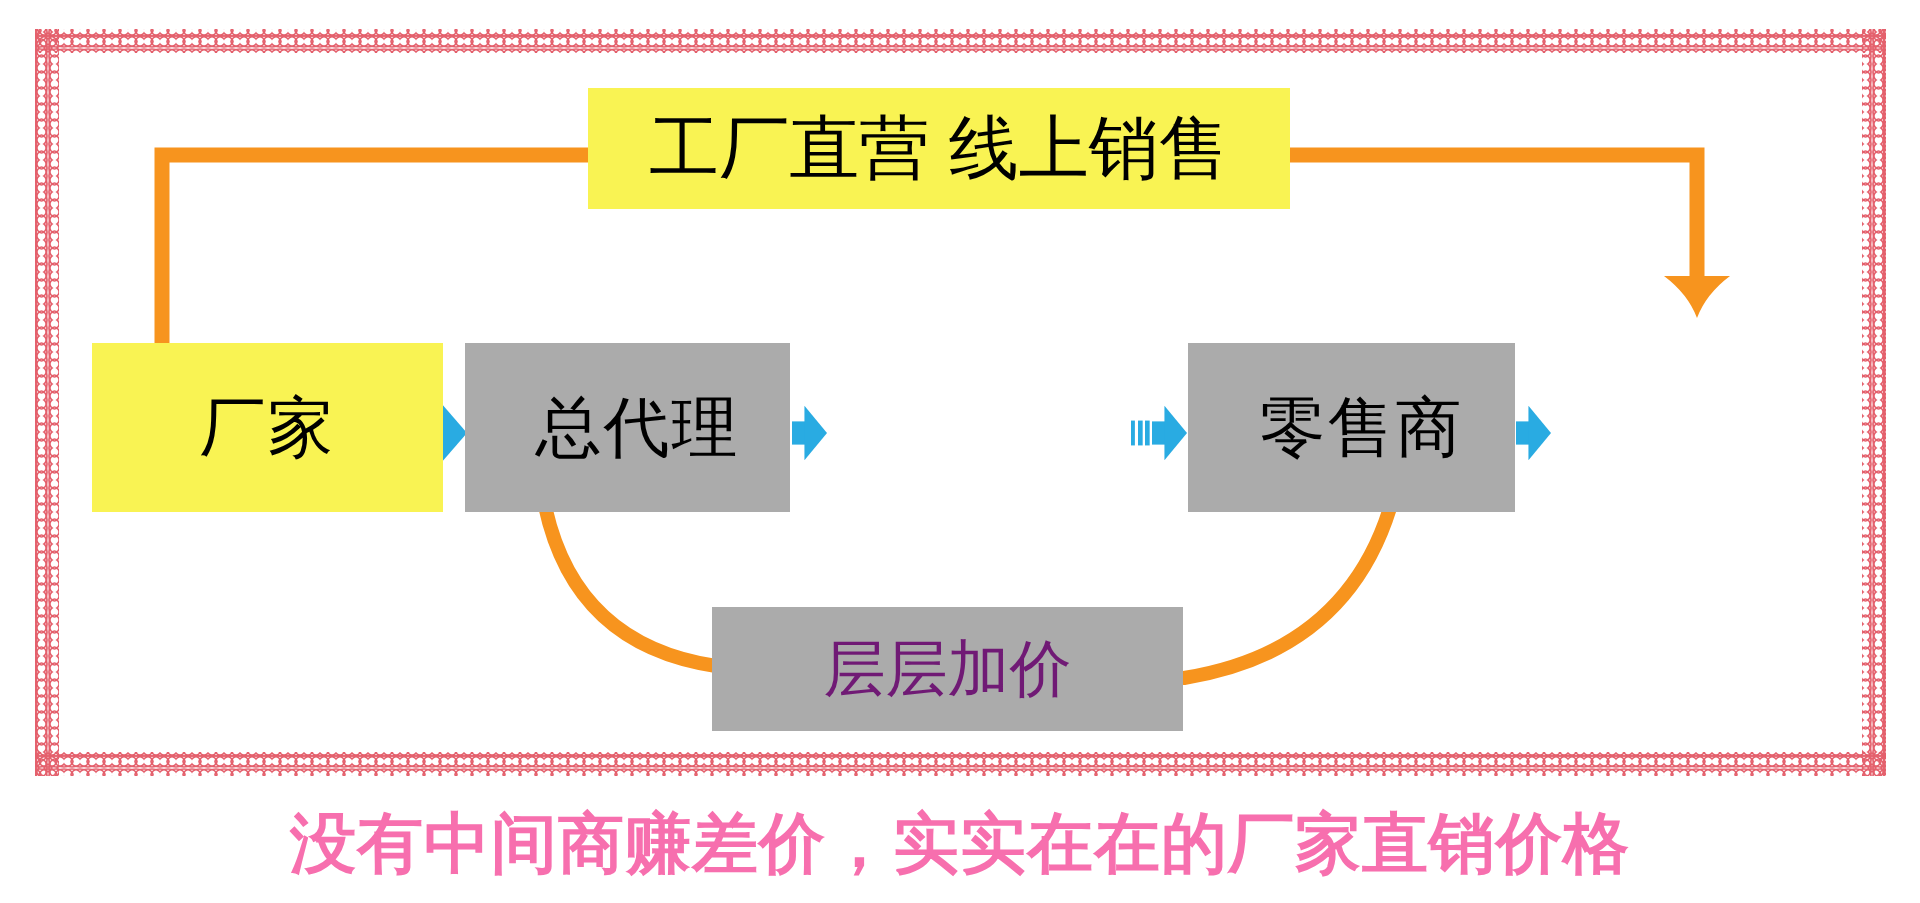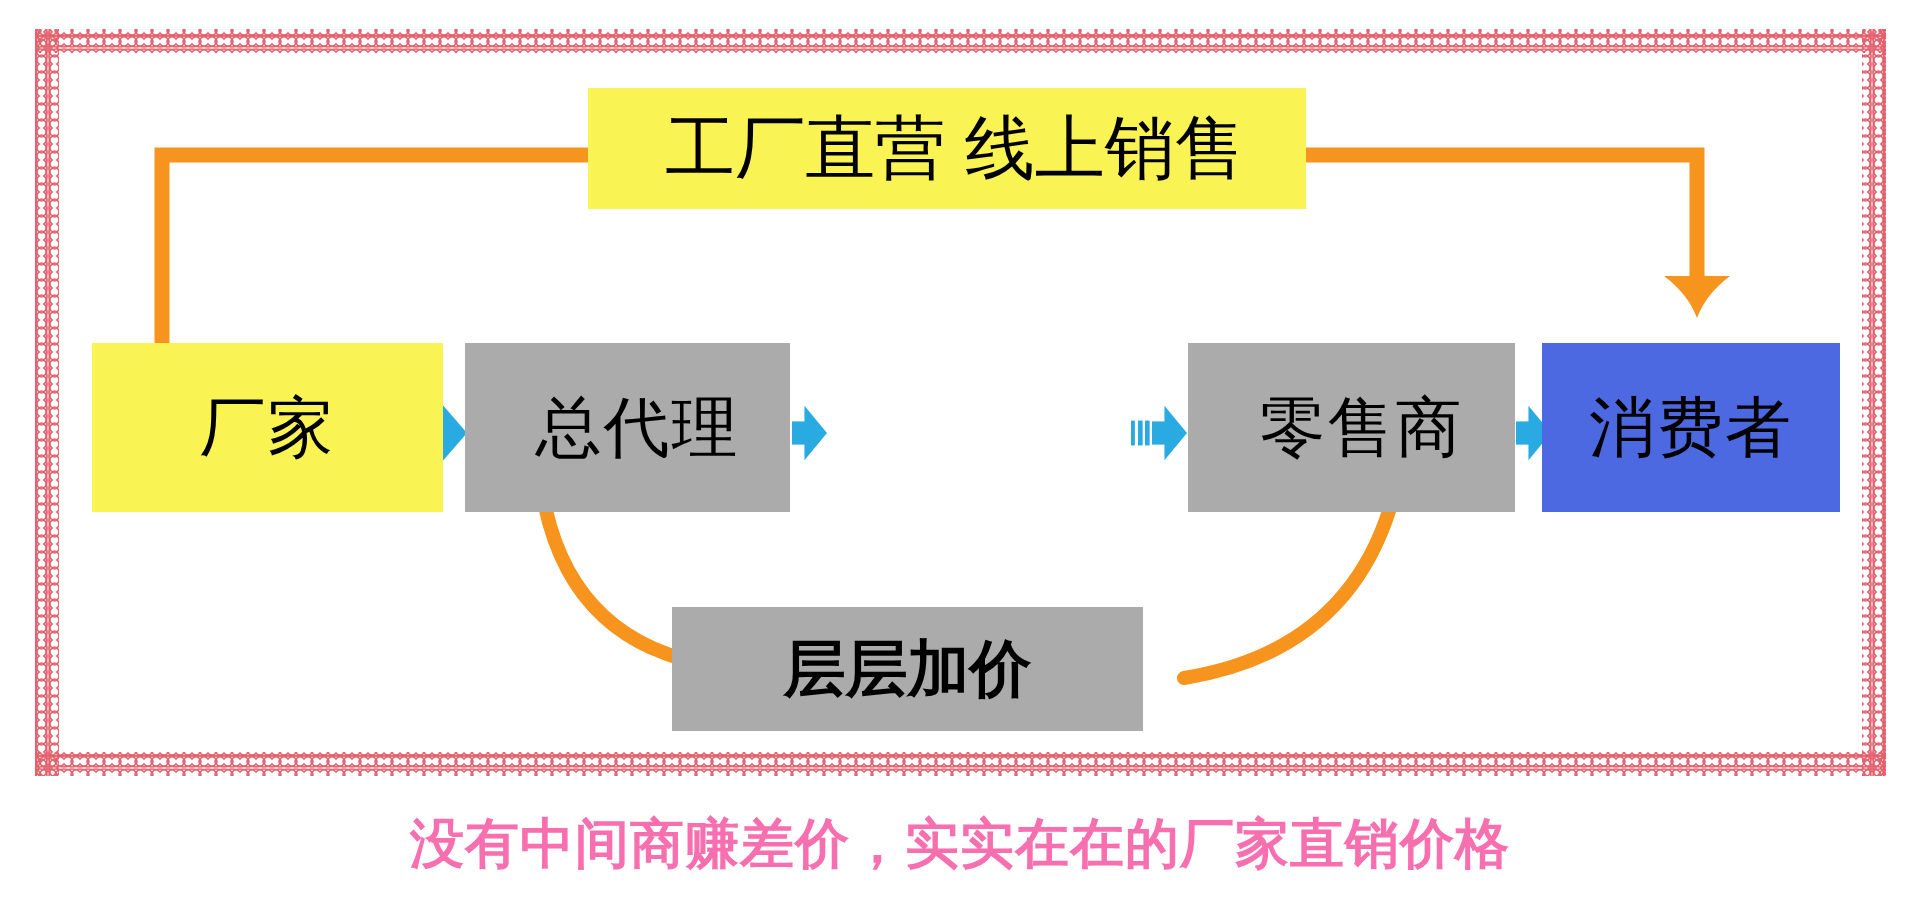--- a/index.html
+++ b/index.html
@@ -22,32 +22,32 @@
   .blue{background:#4c69e2;}
   #node-factory{left:92px;width:351px;}
   #node-general-agent{left:465px;width:305px;}
   #node-agent{left:827px;width:303px;}
   #node-retailer{left:1188px;width:307px;}
   #node-consumer{left:1542px;width:298px;}
   .banner{
     position:absolute;left:588px;top:88px;width:702px;height:121px;
     background:#f9f353;z-index:2;
     display:flex;align-items:center;justify-content:center;
-    font-size:70px;font-weight:500;color:#000;white-space:nowrap;padding-left:16px;
+    font-size:70px;font-weight:500;color:#000;white-space:nowrap;
   }
   .markup-box{
-    position:absolute;left:672px;top:607px;width:471px;height:124px;
+    position:absolute;left:712px;top:607px;width:471px;height:124px;
     background:#ababab;z-index:2;
     display:flex;align-items:center;justify-content:center;
-    font-size:62px;font-weight:700;color:#000000;white-space:nowrap;
+    font-size:62px;font-weight:400;color:#701a75;white-space:nowrap;
   }
   .slogan{
     position:absolute;left:0;top:788px;width:1920px;height:112px;
     z-index:2;display:flex;align-items:center;justify-content:center;
-    font-size:54px;font-weight:900;color:#f76fae;
+    font-size:66px;font-weight:900;color:#f76fae;
     letter-spacing:1px;white-space:nowrap;
   }
 </style>
 </head>
 <body>
 
 <div class="stage">
 
   <svg class="layer" width="1920" height="903" viewBox="0 0 1920 903">
     <defs>
@@ -119,23 +119,20 @@
 
   <div class="node yellow" id="node-factory">
     <span>厂家</span>
   </div>
   <div class="node gray" id="node-general-agent">
     <span>总代理</span>
   </div>
   <div class="node gray" id="node-retailer">
     <span>零售商</span>
   </div>
-  <div class="node blue" id="node-consumer">
-    <span>消费者</span>
-  </div>
 
   <div class="markup-box">
     <span>层层加价</span>
   </div>
 
   <div class="slogan">
     <span>没有中间商赚差价，实实在在的厂家直销价格</span>
   </div>
 
 </div>

